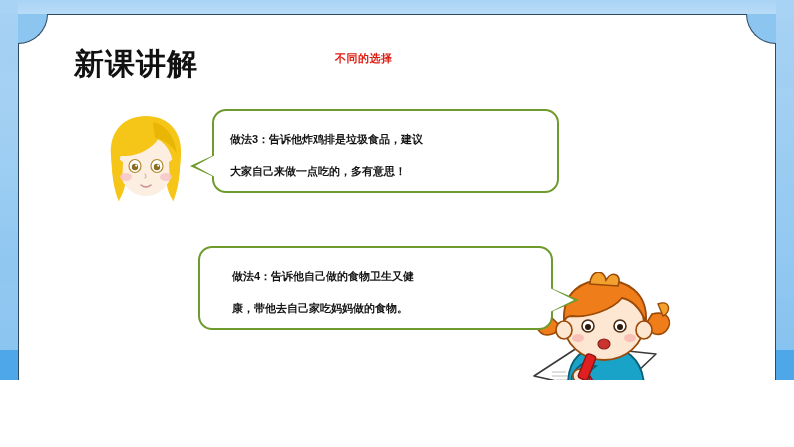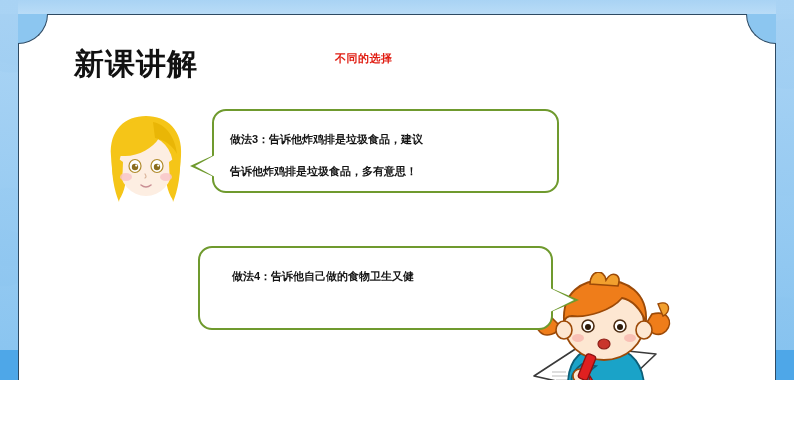--- a/index.html
+++ b/index.html
@@ -327,23 +327,24 @@
         <ellipse cx="52" cy="104" rx="7" ry="7" fill="#fde7d2" stroke="#9c4a08" stroke-width="1.6"></ellipse>
         <rect x="54" y="82" width="10" height="26" rx="3" transform="rotate(22 59 95)" fill="#e02020" stroke="#8b1212" stroke-width="1.4"></rect>
         <path d="M62 104 l6 10 l-9 2 Z" fill="#e02020" stroke="#8b1212" stroke-width="1.2"></path>
       </svg>
     </div>
 
     <div class="bubble bubble-1">
       <span class="tail tail-left-outer"></span>
       <span class="tail tail-left-inner"></span>
       <p>做法3：告诉他炸鸡排是垃圾食品，建议</p>
-      <p>告诉他炸鸡排是垃圾食品，多有意思！</p>
+      <p>大家自己来做一点吃的，多有意思！</p>
     </div>
 
     <div class="bubble bubble-2">
       <span class="tail tail-right-outer"></span>
       <span class="tail tail-right-inner"></span>
       <p>做法4：告诉他自己做的食物卫生又健</p>
+      <p>康，带他去自己家吃妈妈做的食物。</p>
     </div>
 
   </div>
 </div>
 
 </body></html>

